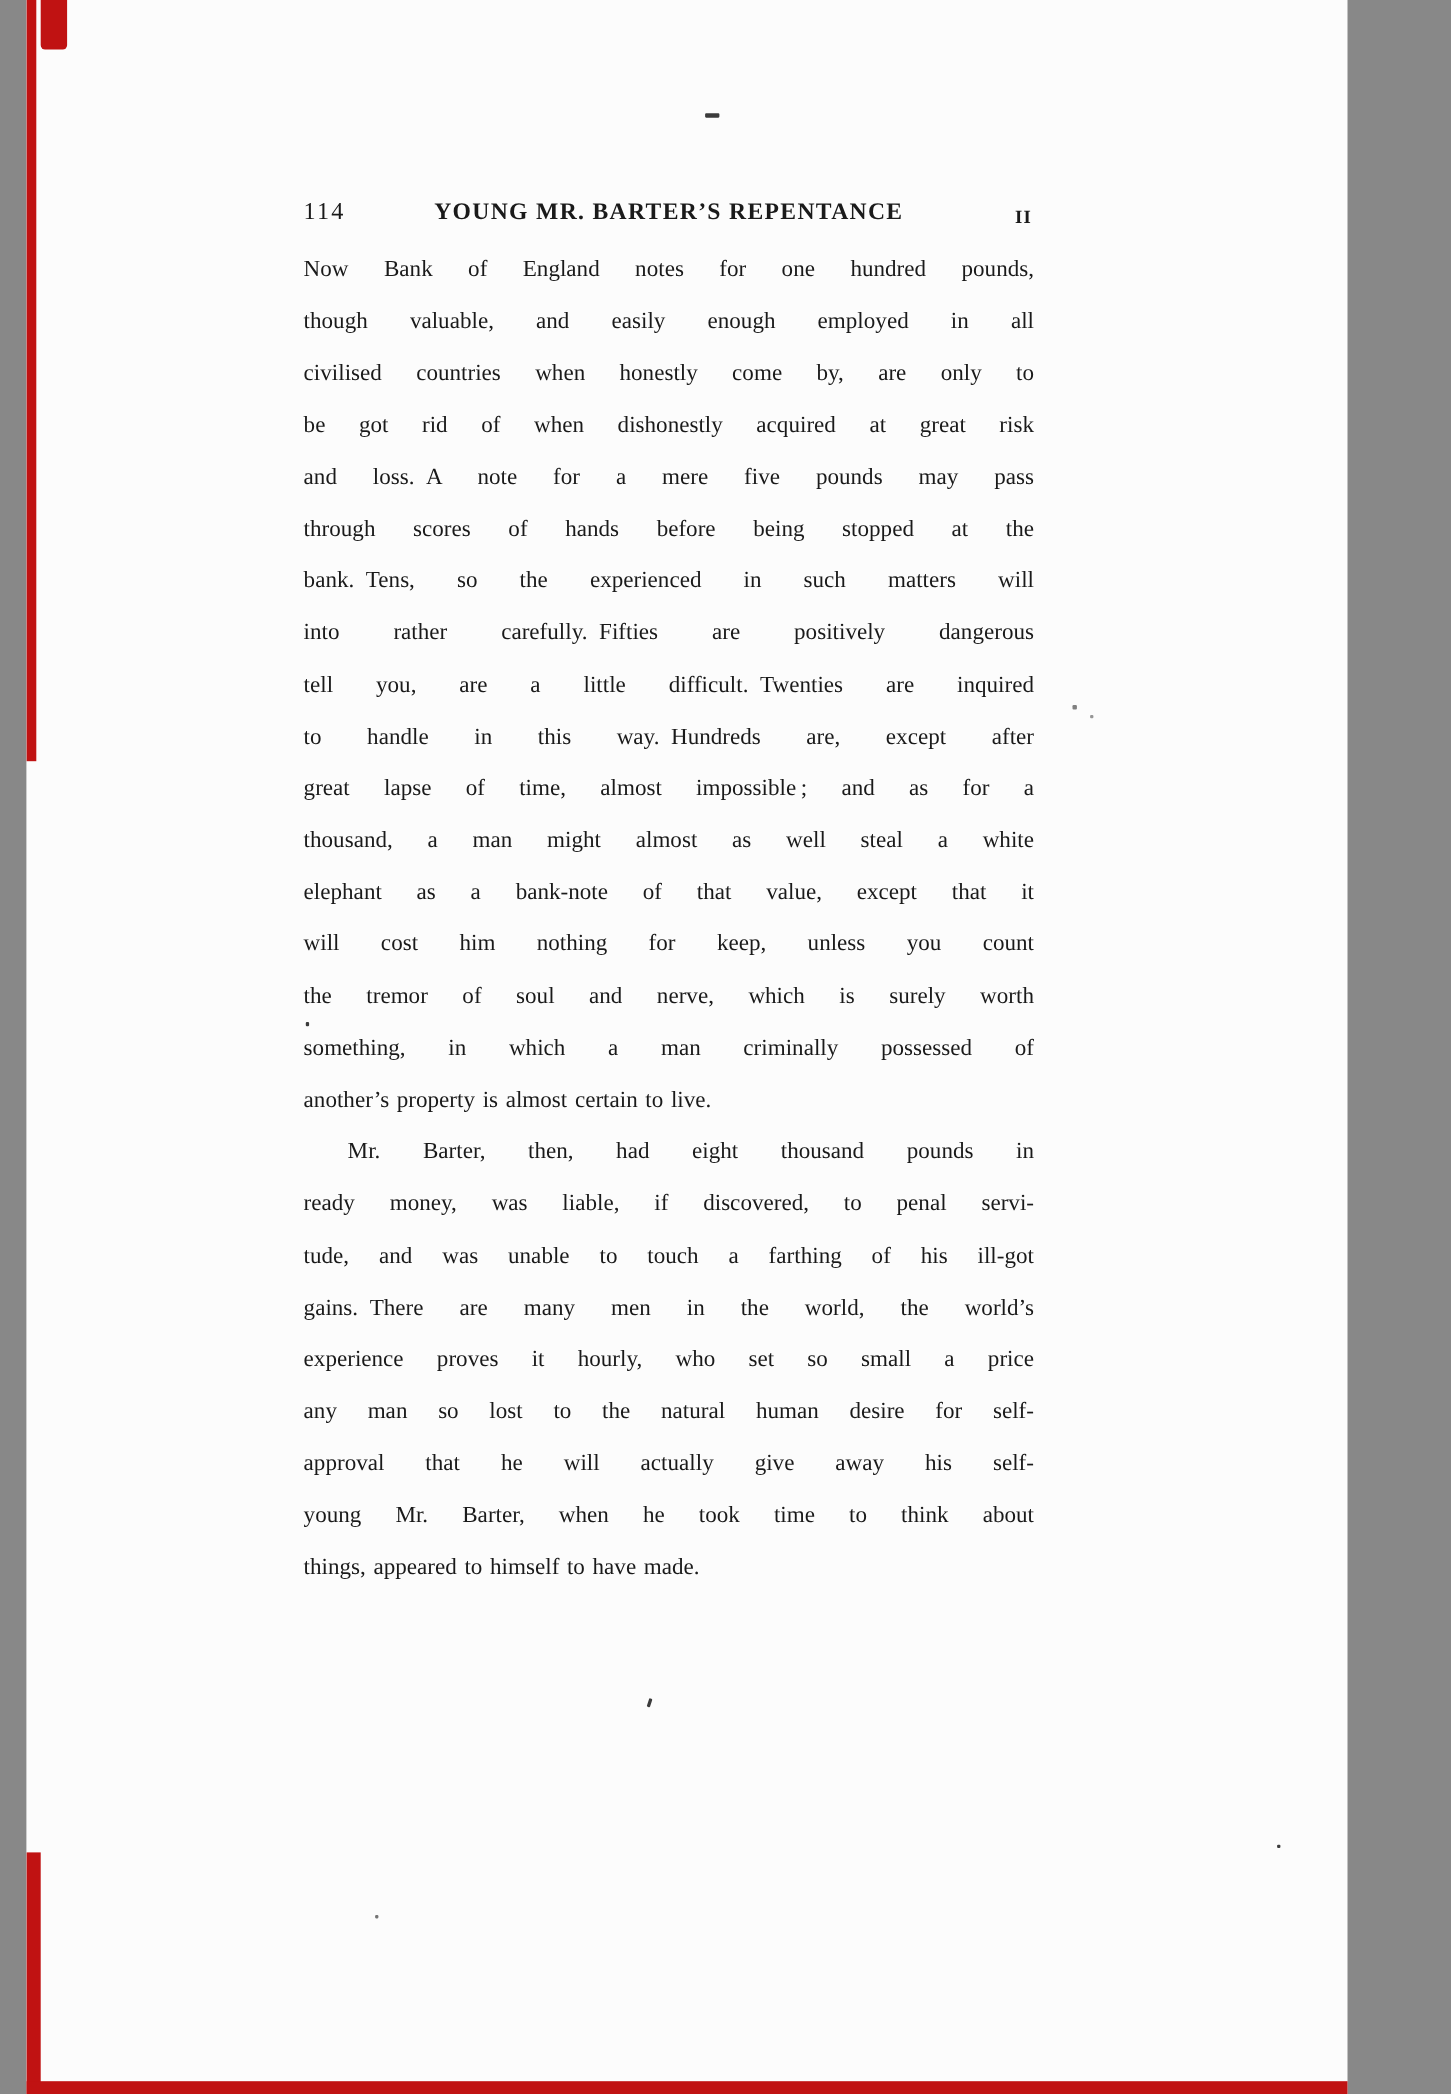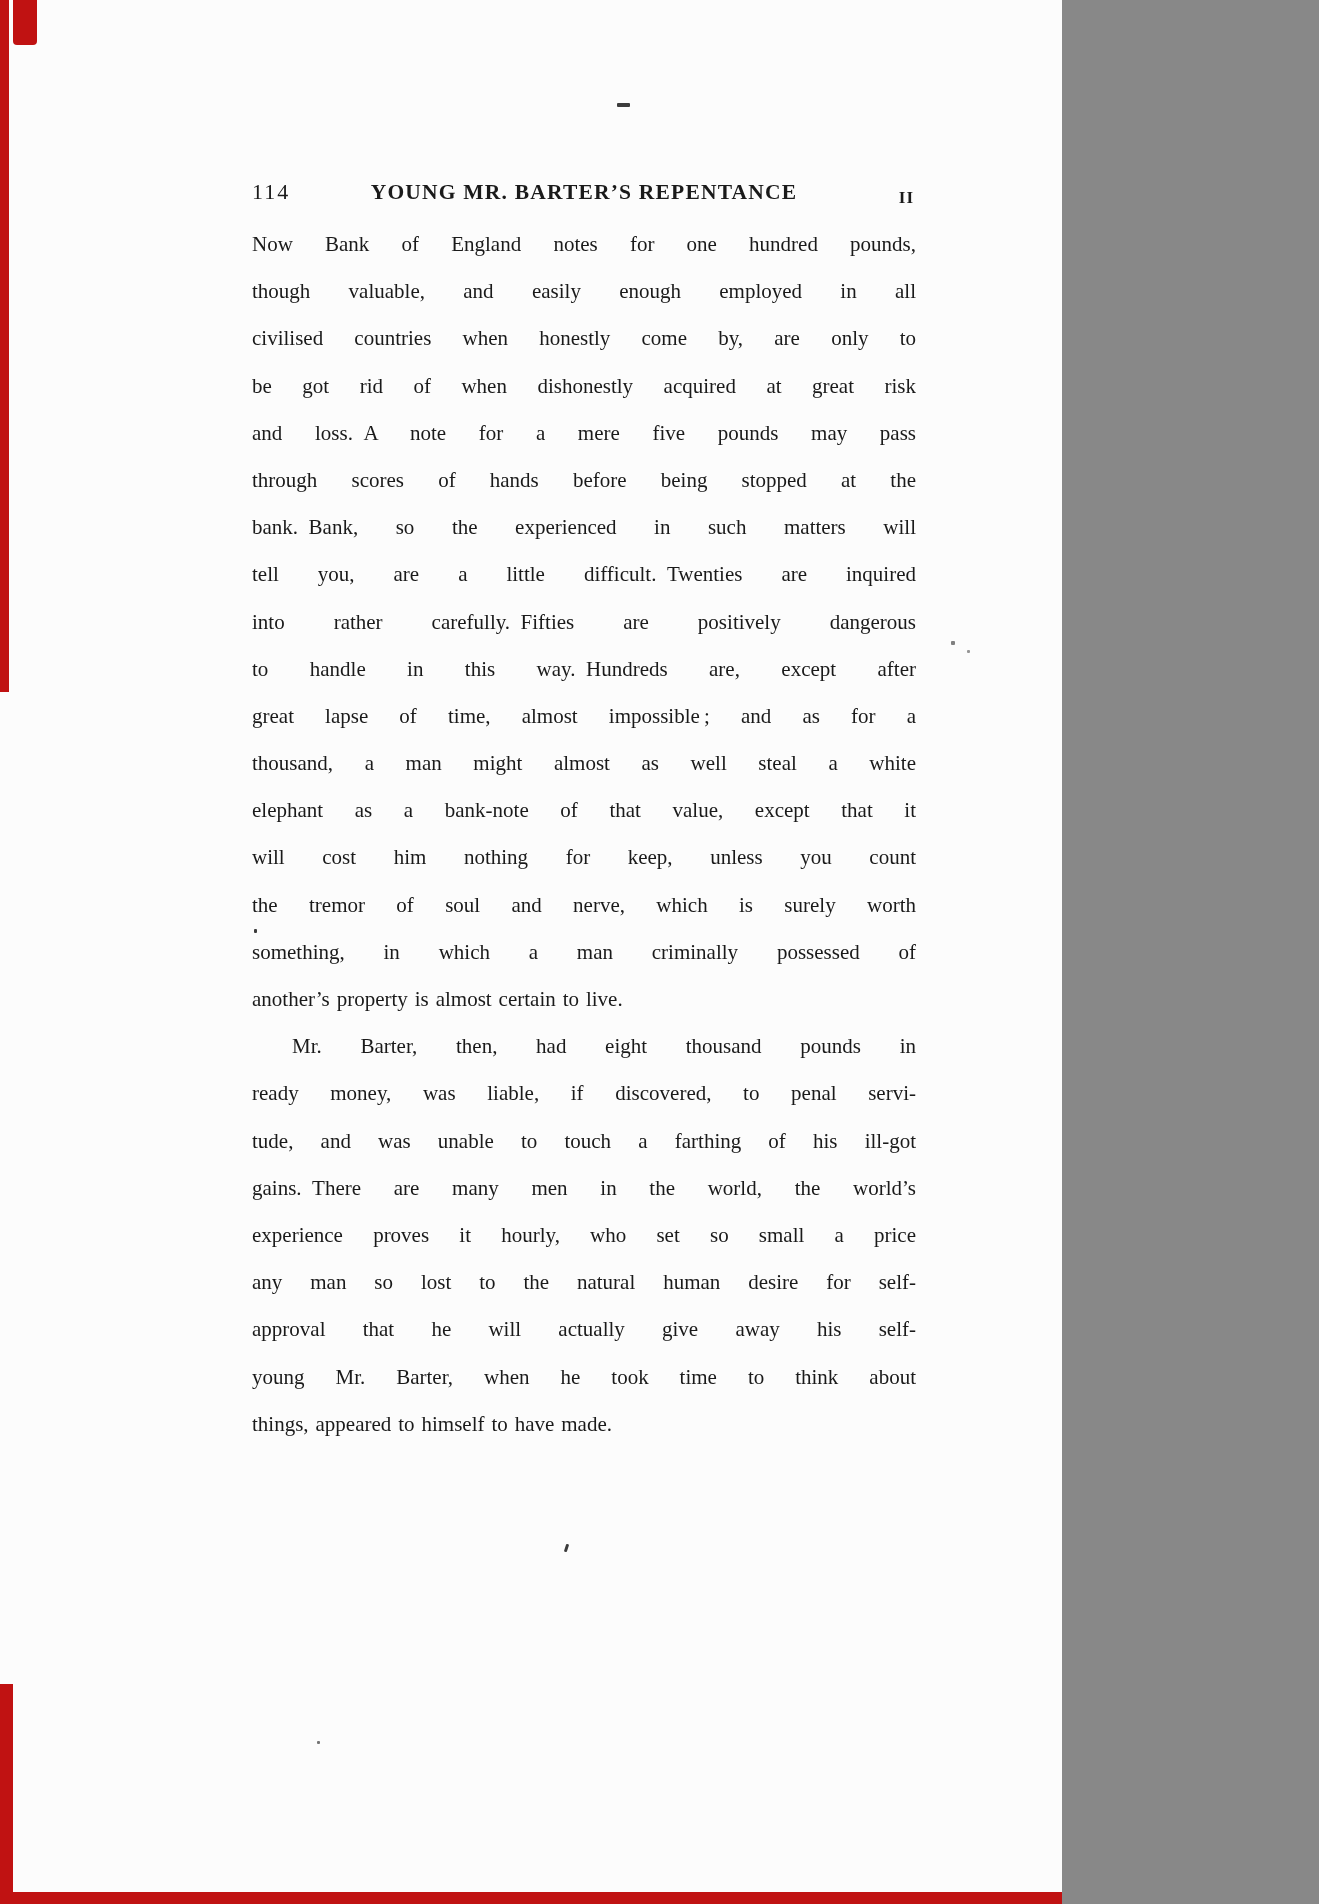--- a/index.html
+++ b/index.html
@@ -4,26 +4,27 @@
 <style>
   :root {
     --background: #fcfcfc;
     --ink: #1a1a1a;
     --artifact_color: #c01212;
   }
   * { margin: 0; padding: 0; box-sizing: border-box; }
   html, body { background: #888; }
   .screenshot {
     position: relative;
-    width: 1062px;
+    width: 1201px;
     height: 1904px;
     background: var(--background);
     overflow: hidden;
     font-family: "Liberation Serif", "DejaVu Serif", serif;
     color: var(--ink);
+    margin-left: 24px;
   }
   
   .running-header {
     position: absolute;
     left: 252px;
     top: 176px;
     width: 664px;
     height: 32px;
     line-height: 32px;
   }
@@ -126,23 +127,23 @@
   </div>
 
   <div class="text-block">
 
     <div class="line">Now Bank of England notes for one hundred pounds,</div>
     <div class="line">though valuable, and easily enough employed in all</div>
     <div class="line">civilised countries when honestly come by, are only to</div>
     <div class="line">be got rid of when dishonestly acquired at great risk</div>
     <div class="line">and loss. A note for a mere five pounds may pass</div>
     <div class="line">through scores of hands before being stopped at the</div>
-    <div class="line">bank. Bank, so the experienced in such matters will</div>
+    <div class="line">bank. Tens, so the experienced in such matters will</div>
+    <div class="line">into rather carefully. Fifties are positively dangerous</div>
     <div class="line">tell you, are a little difficult. Twenties are inquired</div>
-    <div class="line">into rather carefully. Fifties are positively dangerous</div>
     <div class="line">to handle in this way. Hundreds are, except after</div>
     <div class="line">great lapse of time, almost impossible ; and as for a</div>
     <div class="line">thousand, a man might almost as well steal a white</div>
     <div class="line">elephant as a bank-note of that value, except that it</div>
     <div class="line">will cost him nothing for keep, unless you count</div>
     <div class="line">the tremor of soul and nerve, which is surely worth</div>
     <div class="line">something, in which a man criminally possessed of</div>
     <div class="line last">another’s property is almost certain to live.</div>
 
     <div class="line indent">Mr. Barter, then, had eight thousand pounds in</div>

